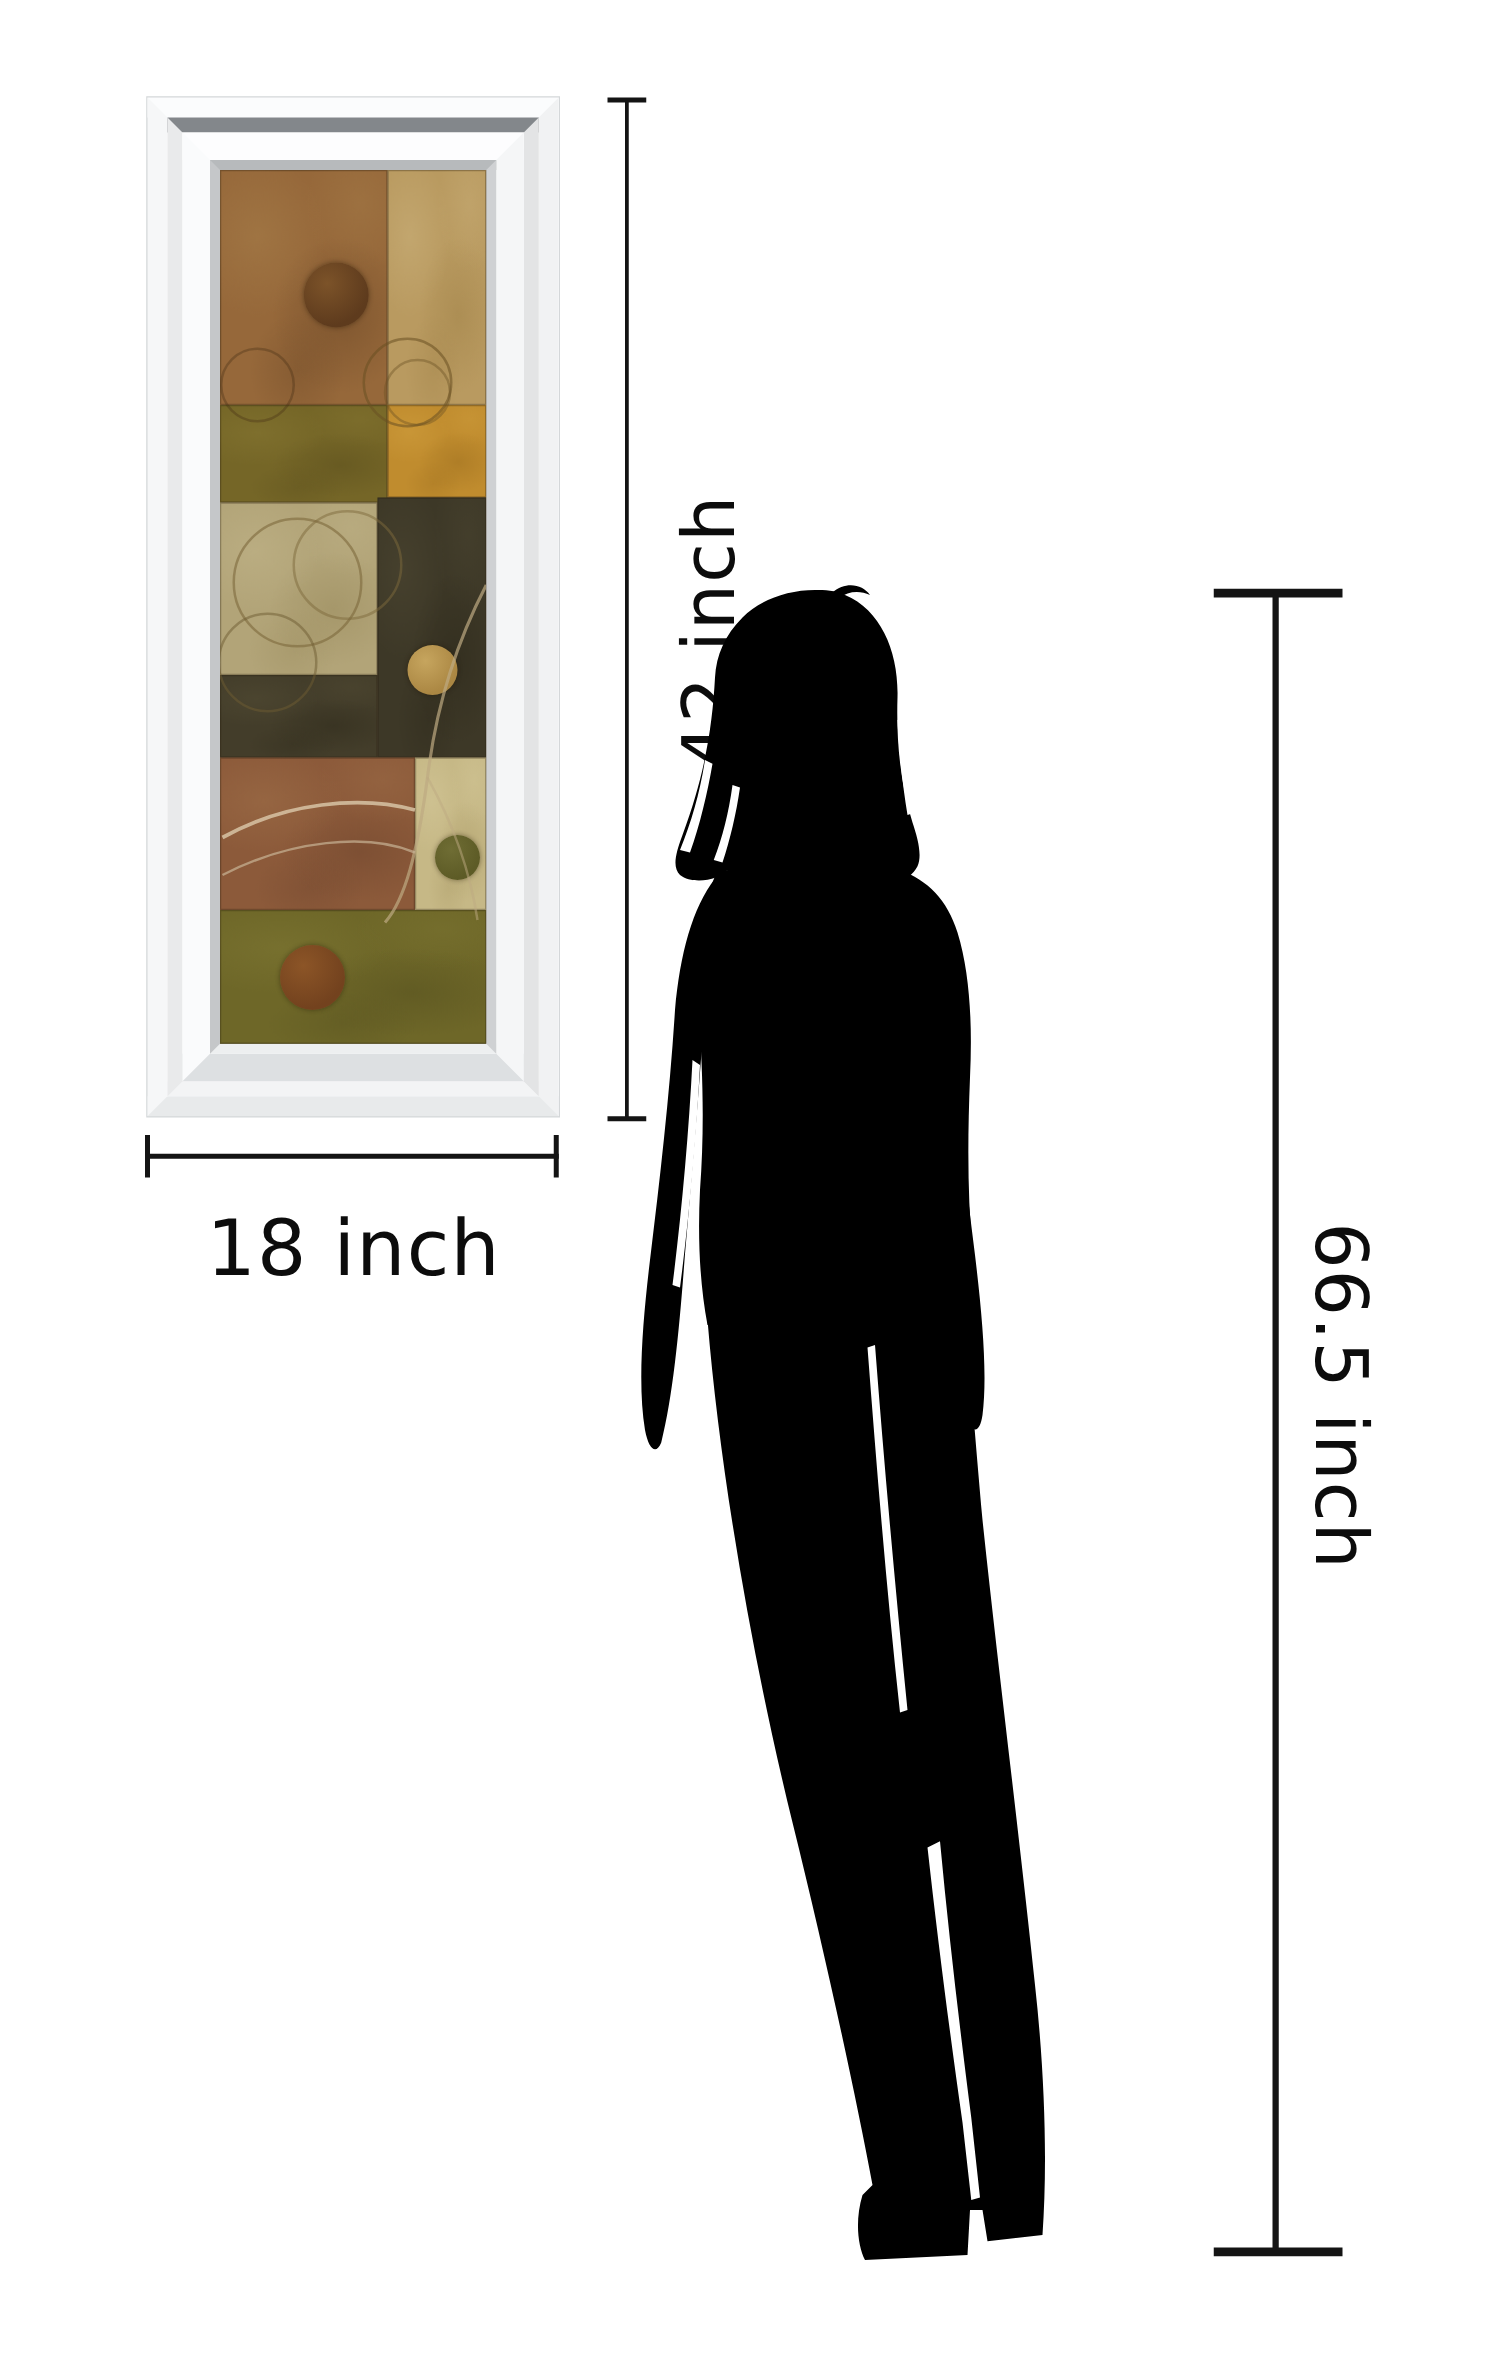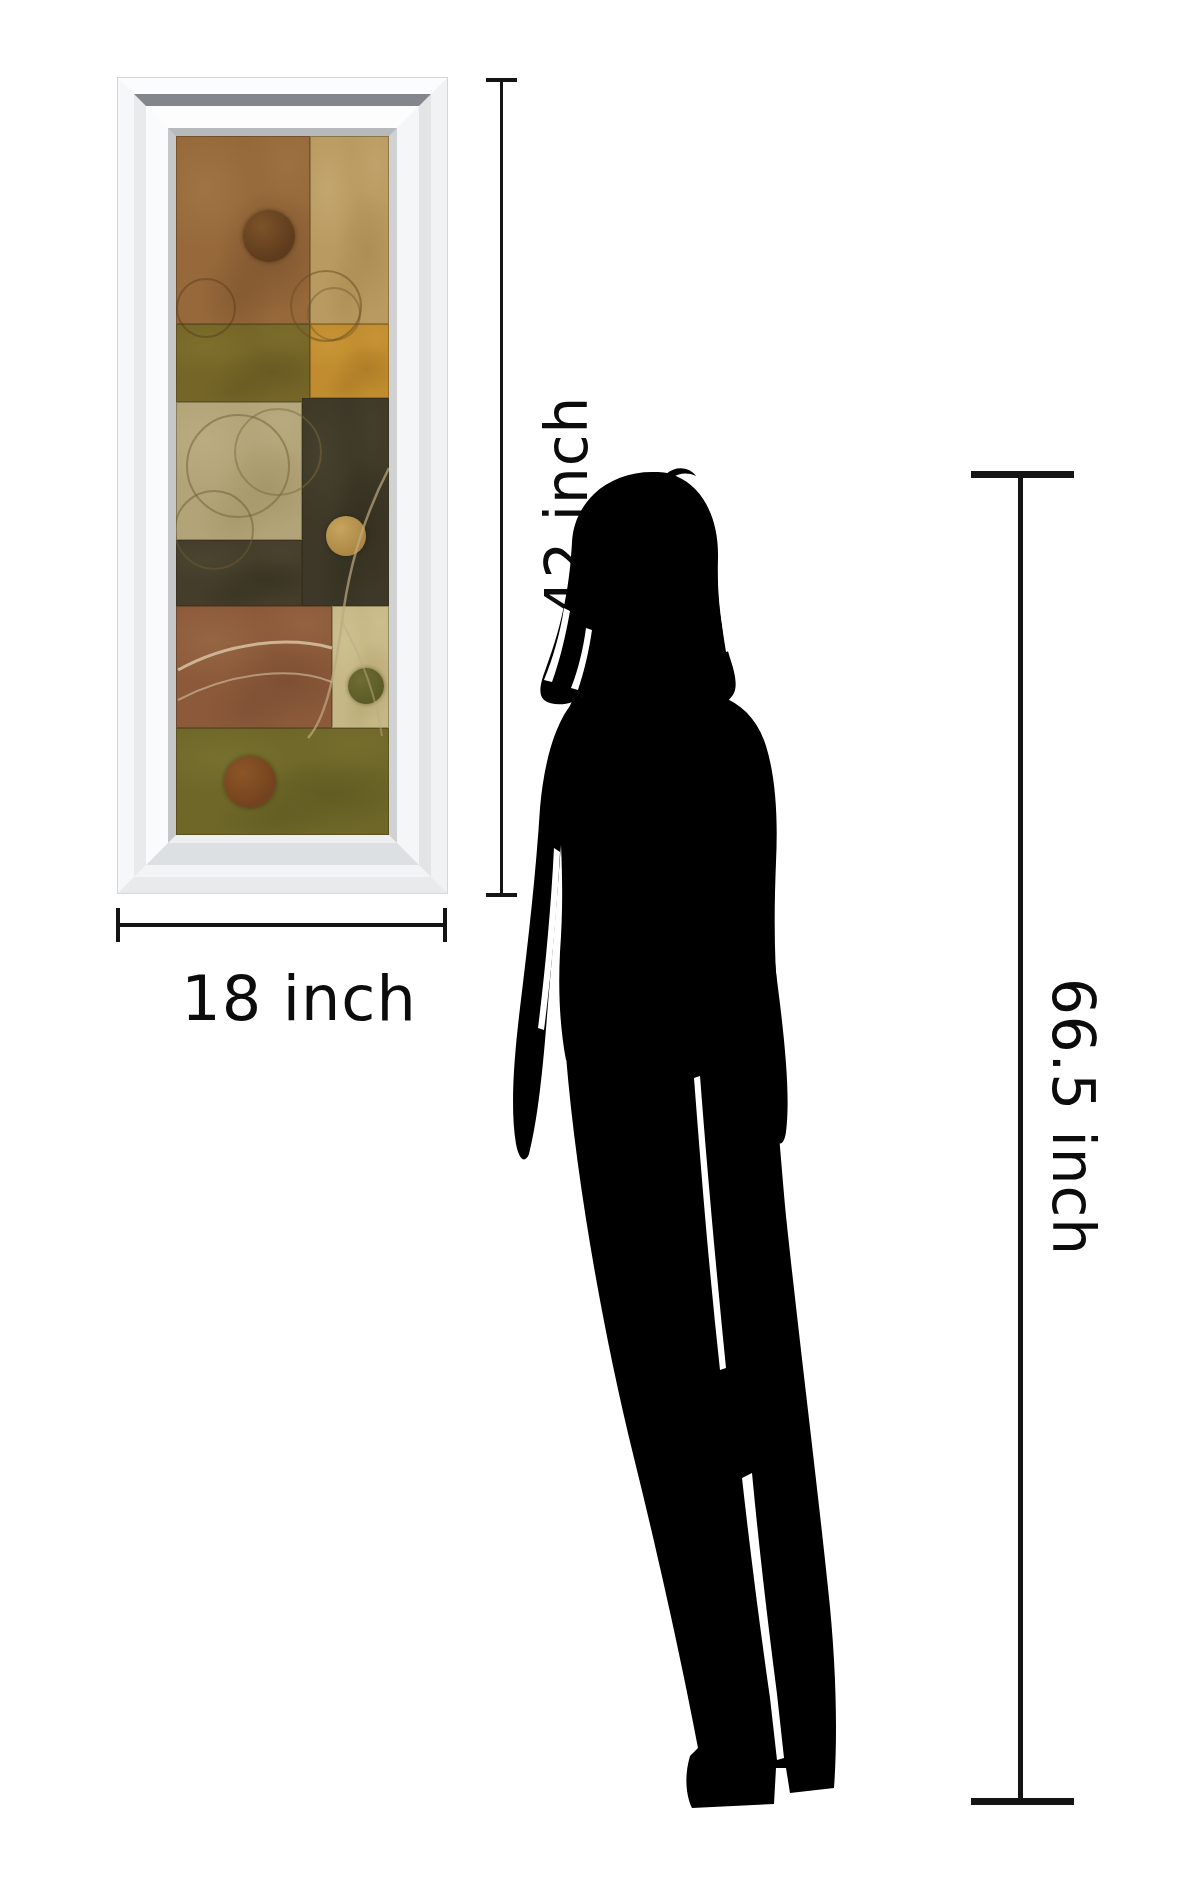--- a/index.html
+++ b/index.html
@@ -81,21 +81,21 @@
 </div>
 
 <div class="dline" style="left: 500px; top: 80px; width: 3px; height: 816px; background: rgb(20, 20, 20);"></div>
 <div class="dline" style="left: 486px; top: 78px; width: 31px; height: 4px; background: rgb(20, 20, 20);"></div>
 <div class="dline" style="left: 486px; top: 893px; width: 31px; height: 4px; background: rgb(20, 20, 20);"></div>
 <div class="dim-label rot-ccw" style="left:447px;top:471px;width:240px;height:70px;line-height:70px;">42 inch</div>
 
 <div class="dline" style="left: 118px; top: 923px; width: 329px; height: 4px; background: rgb(20, 20, 20);"></div>
 <div class="dline" style="left: 116px; top: 908px; width: 4px; height: 34px; background: rgb(20, 20, 20);"></div>
 <div class="dline" style="left: 443px; top: 908px; width: 4px; height: 34px; background: rgb(20, 20, 20);"></div>
-<div class="dim-label" id="label-18" style="left:149px;top:962px;width:300px;">18 inch</div>
+<div class="dim-label" id="label-18" style="left:133px;top:962px;width:300px;">18 inch</div>
 
 <svg id="silhouette" viewBox="0 0 360 1345">
 
   <path class="sil-fill" d="M172,4 C150,4 128,12 114,26 C100,40 93,56 92,74
     C90,112 84,152 66,200 C60,216 58,226 64,232 C74,240 96,236 102,228
     C96,236 92,242 98,245 C118,253 160,254 196,250 C228,246 248,237 254,225
     C258,216 254,202 250,190 C240,158 237,124 238,90 C239,54 225,20 196,8 C188,4 180,4 172,4 Z" fill="#000000"></path>
   <path class="sil-fill" d="M186,6 C196,-3 210,-1 216,8 C208,4 198,5 192,10 Z" fill="#000000"></path>
 
   <path class="sil-fill" d="M96,225 C120,245 210,246 240,228

